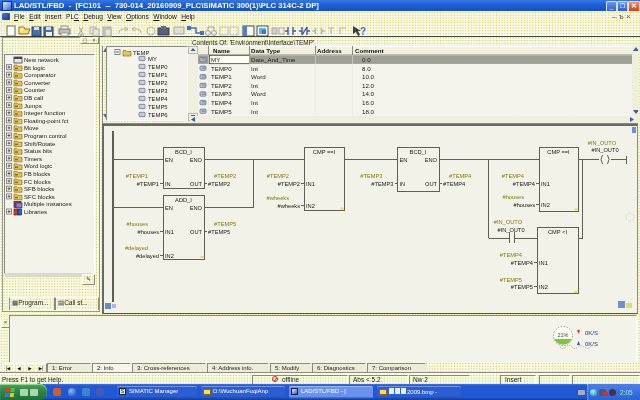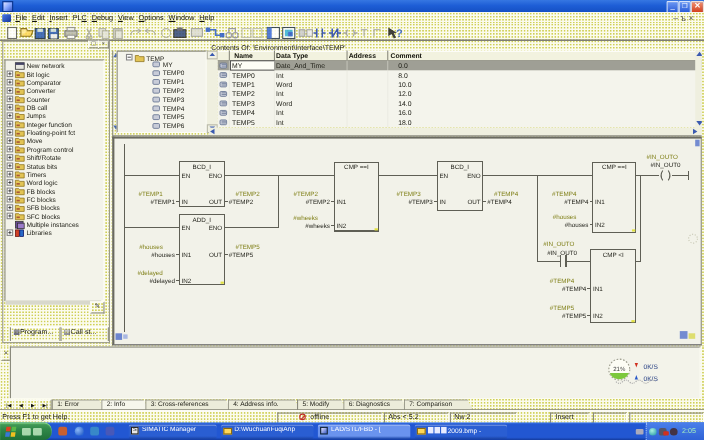--- a/index.html
+++ b/index.html
@@ -12,20 +12,21 @@
 .sunken{border-top:1px solid #8a8a7c;border-left:1px solid #8a8a7c;border-bottom:1px solid #fdfdf6;border-right:1px solid #fdfdf6}
 .raised{border-top:1px solid #fdfdf6;border-left:1px solid #fdfdf6;border-bottom:1px solid #8a8a7c;border-right:1px solid #8a8a7c}
 .t6{font-size:6.5px;color:#1c1c14;line-height:7px;white-space:nowrap}
 </style></head>
 <body>
 <div id="app">
 
 <div class="abs" id="titlebar" style="left:0;top:0;width:640px;height:11px;
  background:linear-gradient(#3677e2 0%,#1e5ed6 45%,#1550c4 100%);"></div>
 <div class="abs" style="left:2px;top:1px;width:8px;height:8px;background:linear-gradient(135deg,#e8e8ff 0%,#88a8ff 50%,#3858c8 100%);border:1px solid #0a3690"></div>
+<div class="abs" style="left:14px;top:1px;font-size:7.7px;font-weight:bold;color:#fff;white-space:nowrap">LAD/STL/FBD&nbsp;&nbsp;-&nbsp;&nbsp;[FC101&nbsp;&nbsp;--&nbsp;&nbsp;730-014_20160909_PLC\SIMATIC&nbsp;300(1)\PLC&nbsp;314C-2&nbsp;DP]</div>
 <div class="abs" style="left:606px;top:1px;width:9px;height:9px;background:linear-gradient(#6a96f2,#2a5cd8);border:1px solid #d6e2fa;border-radius:1px;color:#fff;font-size:7px;line-height:7px;text-align:center">_</div>
 <div class="abs" style="left:617px;top:1px;width:9px;height:9px;background:linear-gradient(#6a96f2,#2a5cd8);border:1px solid #d6e2fa;border-radius:1px;color:#fff;font-size:6px;line-height:8px;text-align:center">❐</div>
 <div class="abs" style="left:628px;top:1px;width:10px;height:9px;background:linear-gradient(#f09070,#d2401e);border:1px solid #f2ded2;border-radius:1px;color:#fff;font-size:7px;line-height:8px;text-align:center;font-weight:bold">✕</div>
 
 <div class="abs dots" style="left:0;top:11px;width:640px;height:10px"></div>
 <div class="abs" style="left:2px;top:13px;width:8px;height:7px;background:linear-gradient(135deg,#4a78e8,#16389a);border-radius:1px"></div>
 <div class="abs" style="left:14px;top:13px;color:#111;font-size:6.6px;line-height:7px;white-space:nowrap">
 <span style="margin-right:4.5px"><u>F</u>ile</span><span style="margin-right:4.5px"><u>E</u>dit</span><span style="margin-right:4.5px"><u>I</u>nsert</span><span style="margin-right:4.5px">PL<u>C</u></span><span style="margin-right:4.5px"><u>D</u>ebug</span><span style="margin-right:4.5px"><u>V</u>iew</span><span style="margin-right:4.5px"><u>O</u>ptions</span><span style="margin-right:4.5px"><u>W</u>indow</span><span style="margin-right:4.5px"><u>H</u>elp</span>
 </div>
 <div class="abs" style="left:612px;top:12px;font-size:8px;color:#555">– ъ ×</div>

